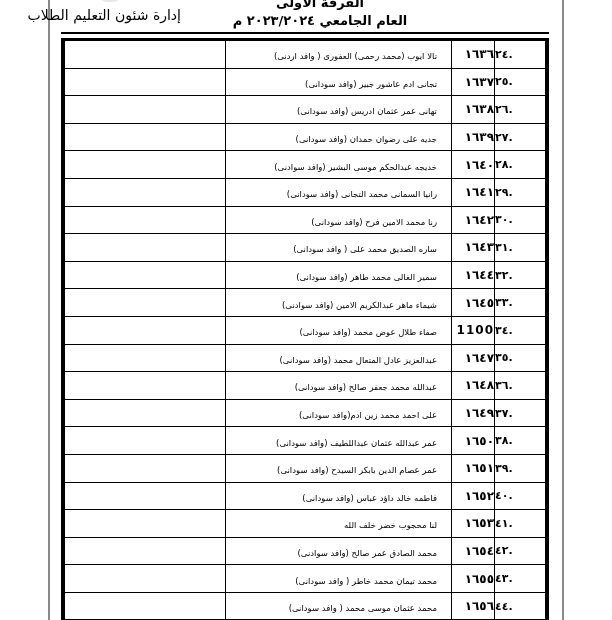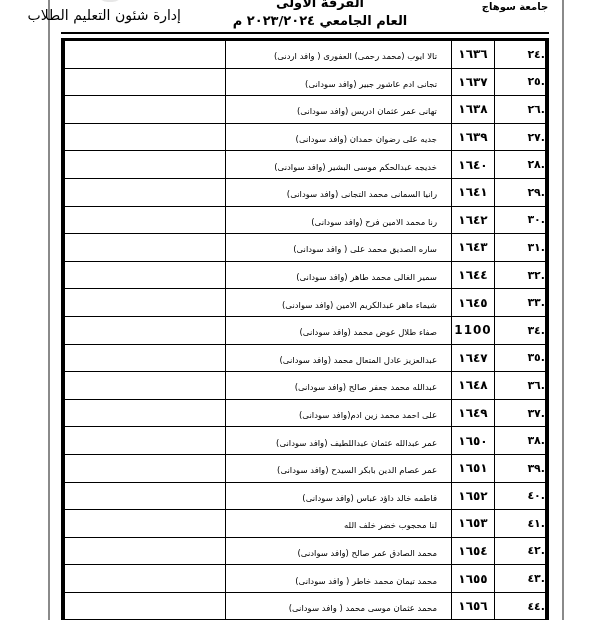--- a/index.html
+++ b/index.html
@@ -10,35 +10,34 @@
   .page-border { position:absolute; top:0; width:2px; height:620px; background:#8a8a8a; }
   .hdr { position:absolute; text-align:center; direction:rtl; white-space:nowrap; }
   .hdr-right { left:460px; top:0px; width:110px; font-size:10px; font-weight:bold; line-height:14px; }
   .hdr-center { left:220px; top:-6px; width:200px; font-size:13px; font-weight:bold; line-height:18px; }
   .hdr-left { left:70px; top:7px; width:111px; font-size:14px; font-weight:normal; }
   .logo-arc { position:absolute; left:96px; top:-10px; width:28px; height:12px; border-radius:0 0 14px 14px; background:#ddd; opacity:0.7; }
   .rule { position:absolute; left:61px; top:32px; width:488px; height:2px; background:#000; }
   .tbl-wrap { position:absolute; left:61px; top:38px; width:488px; border:2px solid #000; border-left-width:3px; border-right-width:3px; box-sizing:border-box; }
   table { border-collapse:collapse; width:100%; table-layout:fixed; direction:rtl; }
   td { border:1px solid #000; height:22.6px; padding:0; vertical-align:middle; }
-  td.num { width:50px; text-align:right; font-weight:bold; font-size:11px; direction:rtl; }
-  td.code { width:42px; text-align:center; font-weight:bold; font-size:12px; letter-spacing:1px; }
+  td.num { width:50px; text-align:left; font-weight:bold; font-size:11px; direction:rtl; }
+  td.code { width:42px; text-align:right; font-weight:bold; font-size:12px; letter-spacing:1px; }
   td.name { width:211px; text-align:right; font-size:8.5px; padding-right:14px; white-space:nowrap; overflow:hidden; padding-top:4px; }
   td.blank { }
 </style>
 </head>
 <body>
 
 <div class="page-border" style="left:48px;"></div>
 <div class="page-border" style="left:562px;"></div>
 
 <div class="logo-arc"></div>
 
 <div class="hdr hdr-right">
-  <div>جامعة سوهاج</div>
 </div>
 
 <div class="hdr hdr-center">
   <div>الفرقة الأولى</div>
   <div>العام الجامعي ٢٠٢٣/٢٠٢٤ م</div>
 </div>
 
 <div class="hdr hdr-left">إدارة شئون التعليم الطلاب</div>
 
 <div class="rule"></div>

